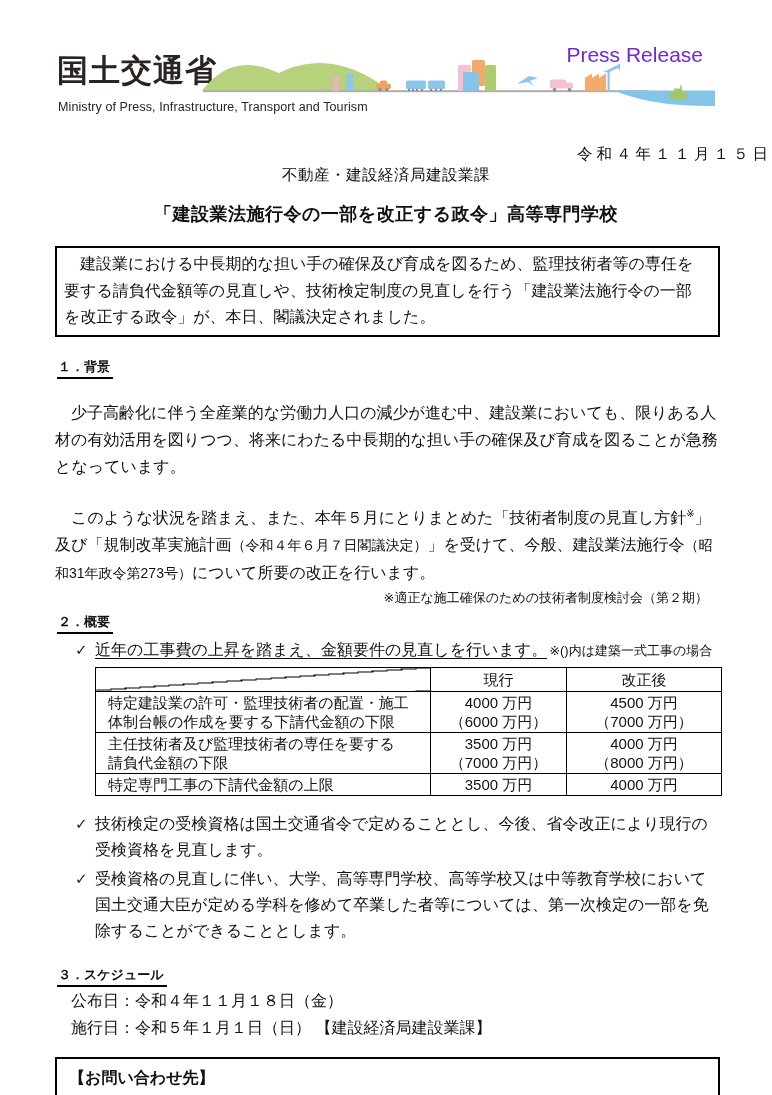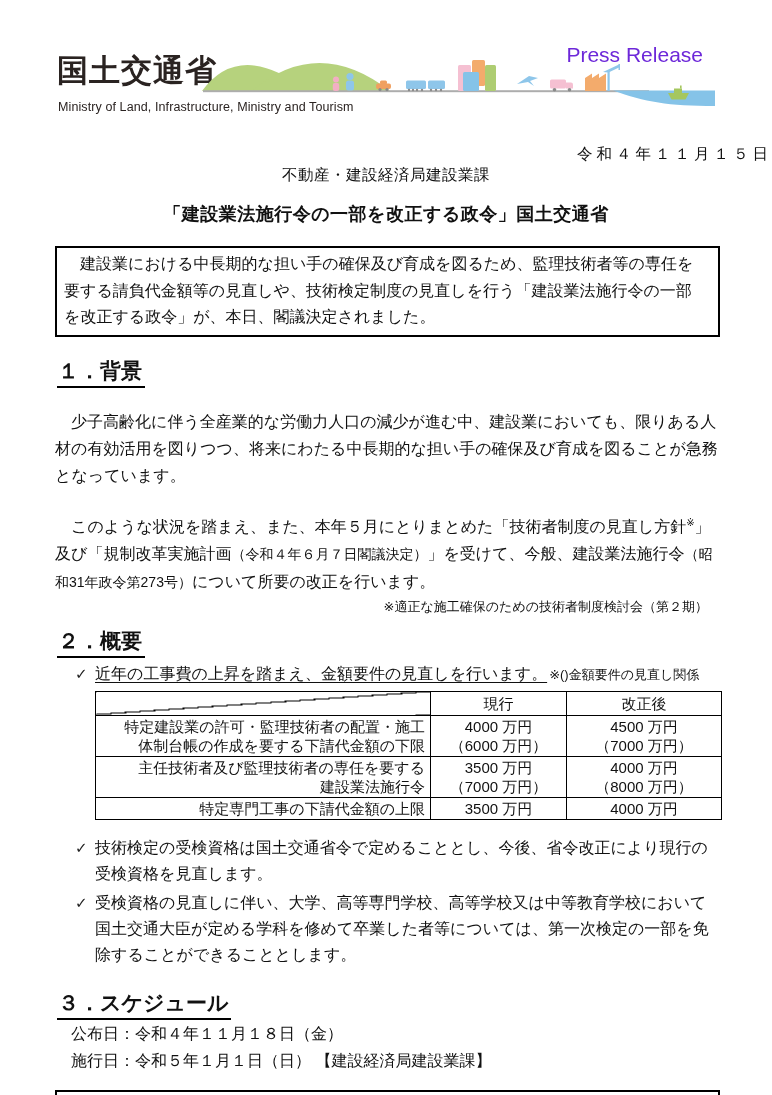--- a/index.html
+++ b/index.html
@@ -43,53 +43,53 @@
     margin:20px 52px 0 55px;
     border:2px solid #000;
     padding:3px 20px 4px 7px;
     font-size:16px; line-height:26.5px;
   }
 
   
   .section { margin:0 52px 0 55px; }
   .sec-heading {
     display:inline-block;
-    font-size:21px; font-weight:bold;
+    font-size:13px; font-weight:bold;
     border-bottom:2px solid #000;
     padding:0 3px 1px 1px;
     margin-left:2px;
   }
   .sec-bg { margin-top:20px; }
   .para { font-size:16px; line-height:27px; margin-top:20px; }
   .paren-small { font-size:14px; }
   .sup { font-size:10px; vertical-align:super; }
   .footnote { text-align:right; font-size:13px; line-height:20px; margin-top:1px; padding-right:12px; }
 
-  .sec-ov { margin-top:10px; }
+  .sec-ov { margin-top:4px; }
   .bullet { display:flex; margin-left:20px; margin-top:3px; font-size:16px; line-height:26px; }
   .bullet .check { width:20px; flex:0 0 20px; color:#222; font-size:15px; }
   .bullet .btext { flex:1; }
   .u-text { text-decoration:underline; text-underline-offset:3px; }
   .inline-note { font-size:13px; margin-left:2px; }
 
   
   table.amounts {
     margin:3px 0 0 40px;
     border-collapse:collapse;
     table-layout:fixed; width:626px;
     font-size:15px; line-height:19px;
   }
-  table.amounts td, table.amounts th { border:1.5px solid #000; padding:1px 5px; vertical-align:middle; }
+  table.amounts td, table.amounts th { border:1.5px solid #000; padding:1px 12px; vertical-align:middle; }
   col.c-label { width:335px; } col.c-cur { width:136px; } col.c-rev { width:155px; }
   td.diag {
     background:linear-gradient(to bottom right,
       transparent 48.8%, #000 48.8%, #000 51.2%, transparent 51.2%);
   }
   th.colhead { font-weight:normal; text-align:center; height:24px; }
-  td.lbl { text-align:right; }
+  td.lbl { text-align:left; }
   td.num { text-align:center; }
 
   
   .sec-sched { margin-top:21px; }
   .sched-line { font-size:16px; line-height:27.5px; margin-left:16px; }
   .sched-line.indent { padding-left:64px; }
 
   
   .contact-box {
     margin:15px 52px 0 55px;
@@ -99,21 +99,21 @@
   }
   .contact-head { font-weight:bold; }
 </style>
 </head>
 <body>
 
 <div class="page">
 
   <div class="header">
     <div class="logo-jp">国土交通省</div>
-    <div class="logo-en">Ministry of Land, Infrastructure, Ministry and Tourism</div>
+    <div class="logo-en">Ministry of Press, Infrastructure, Transport and Tourism</div>
     <div class="press-release">Press Release</div>
 
     <svg class="illustration" viewBox="0 0 515 58" aria-hidden="true">
 
       <path d="M2,36 Q40,-16 108,36 Z" fill="#b6d27d"></path>
       <path d="M52,36 Q118,-20 190,36 Z" fill="#b6d27d"></path>
 
       <rect x="3" y="35.2" width="446" height="2" fill="#adadad"></rect>
 
       <g>
@@ -175,39 +175,39 @@
         <rect x="480" y="30.5" width="1.6" height="3" fill="#a5c75f"></rect>
       </g>
     </svg>
   </div>
 
   <div class="date-block">
     <div class="date-line">令和４年１１月１５日</div>
     <div class="dept-line">不動産・建設経済局建設業課</div>
   </div>
 
-  <div class="doc-title">「建設業法施行令の一部を改正する政令」国土交通省</div>
+  <div class="doc-title">「建設業法施行令の一部を改正する政令」高等専門学校</div>
 
   <div class="summary-box">
     <span>　建設業における中長期的な担い手の確保及び育成を図るため、監理技術者等の専任を要する請負代金額等の見直しや、技術検定制度の見直しを行う「建設業法施行令の一部を改正する政令」が、本日、閣議決定されました。</span>
   </div>
 
   <div class="section sec-bg">
     <div><span class="sec-heading">１．背景</span></div>
     <div class="para">　少子高齢化に伴う全産業的な労働力人口の減少が進む中、建設業においても、限りある人材の有効活用を図りつつ、将来にわたる中長期的な担い手の確保及び育成を図ることが急務となっています。</div>
     <div class="para"><span>　このような状況を踏まえ、また、本年５月にとりまとめた「技術者制度の見直し方針</span><span class="sup">※</span><span>」及び「規制改革実施計画</span><span class="paren-small">（令和４年６月７日閣議決定）</span><span>」を受けて、今般、建設業法施行令</span><span class="paren-small">（昭和31年政令第273号）</span><span>について所要の改正を行います。</span></div>
     <div class="footnote">※適正な施工確保のための技術者制度検討会（第２期）</div>
   </div>
 
   <div class="section sec-ov">
     <div><span class="sec-heading">２．概要</span></div>
 
     <div class="bullet">
       <span class="check">✓</span>
-      <span class="btext"><span class="u-text">近年の工事費の上昇を踏まえ、金額要件の見直しを行います。</span><span class="inline-note">※()金額要件の見直し関係</span></span>
+      <span class="btext"><span class="u-text">近年の工事費の上昇を踏まえ、金額要件の見直しを行います。</span><span class="inline-note">※()内は建築一式工事の場合</span></span>
     </div>
 
     <table class="amounts">
       <colgroup>
           <col class="c-label">
           <col class="c-cur">
           <col class="c-rev">
         </colgroup>
       <tbody>
           <tr>
@@ -225,21 +225,21 @@
           <div>（6000 万円）</div>
         </td>
         <td class="num">
           <div>4500 万円</div>
           <div>（7000 万円）</div>
         </td>
       </tr>
       <tr>
         <td class="lbl">
           <div>主任技術者及び監理技術者の専任を要する</div>
-          <div>建設業法施行令</div>
+          <div>請負代金額の下限</div>
         </td>
         <td class="num">
           <div>3500 万円</div>
           <div>（7000 万円）</div>
         </td>
         <td class="num">
           <div>4000 万円</div>
           <div>（8000 万円）</div>
         </td>
       </tr>

